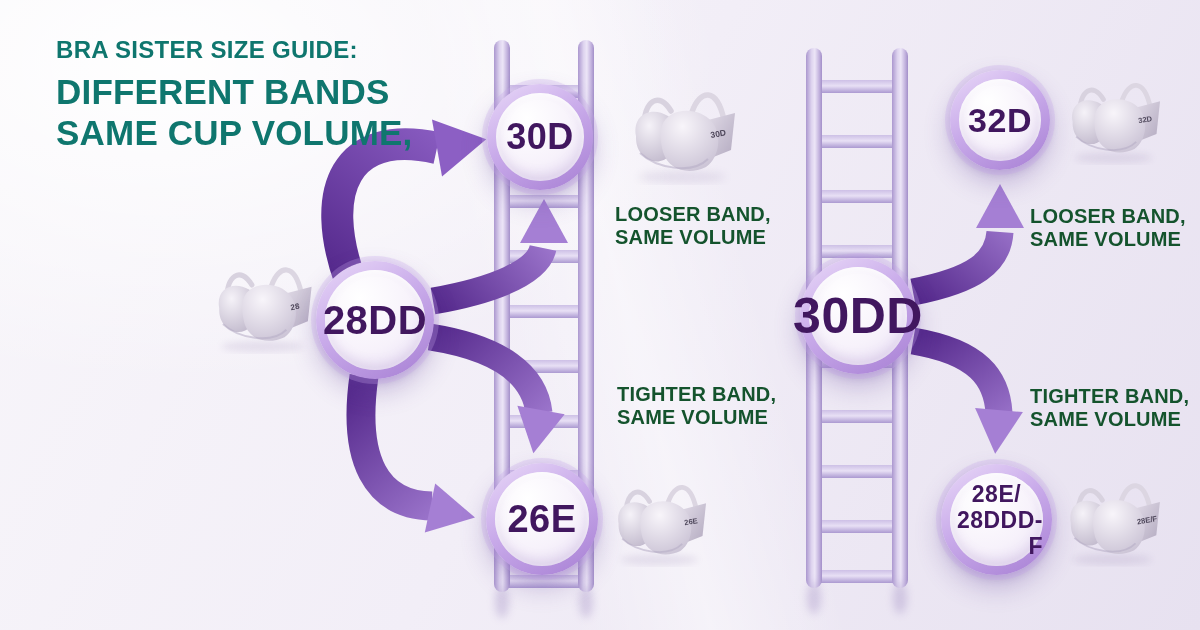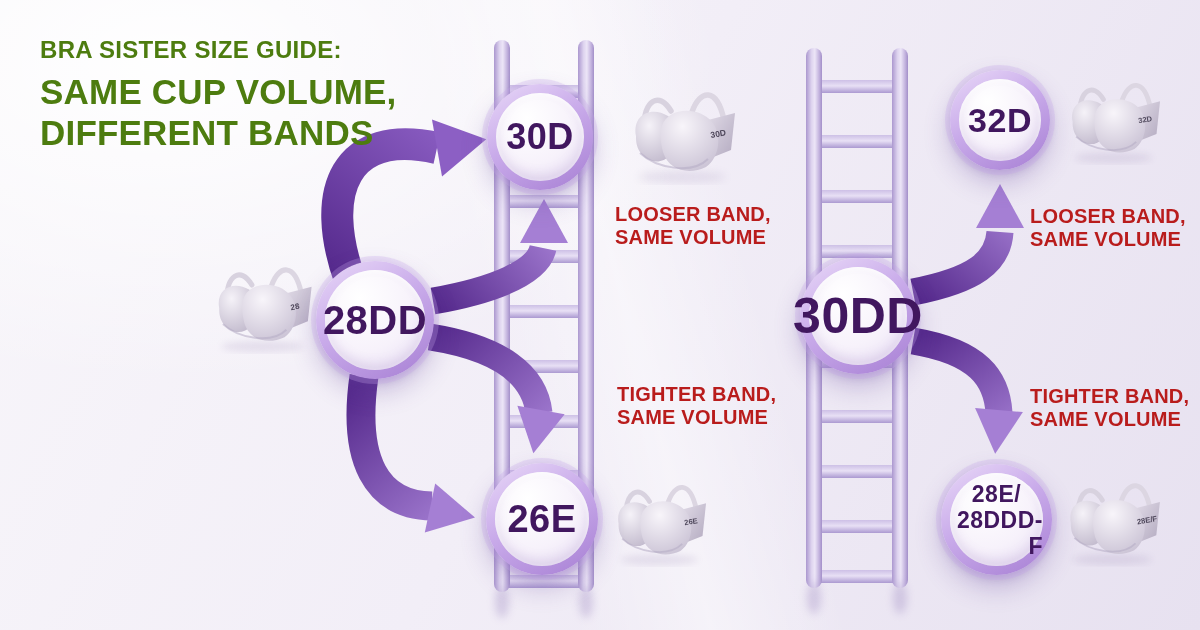--- a/index.html
+++ b/index.html
@@ -20,24 +20,24 @@
     background:radial-gradient(circle at 35% 28%,#ffffff 0%,#f7f2fb 55%,#e6dcf3 100%);
     box-shadow:inset 0 2px 5px rgba(255,255,255,.9),inset 0 -5px 12px rgba(128,90,170,.18);
     display:flex;flex-direction:column;align-items:center;justify-content:center;}
   .node .size{color:#41175f;font-weight:700;letter-spacing:.5px;}
   #node-30d{left:487px;top:84px;width:106px;height:106px;}   #node-30d .size{font-size:36px;}
   #node-28dd{left:316px;top:261px;width:118px;height:118px;} #node-28dd .size{font-size:40px;text-align:right;}
   #node-26e{left:486px;top:463px;width:112px;height:112px;}  #node-26e .size{font-size:38px;}
   #node-30dd{left:800px;top:258px;width:116px;height:116px;} #node-30dd .size{font-size:50px;}
   #node-32d{left:950px;top:70px;width:100px;height:100px;}   #node-32d .size{font-size:34px;}
   #node-28e{left:941px;top:464px;width:111px;height:111px;}  #node-28e .size{font-size:23px;line-height:26px;text-align:right;}
-  #title{position:absolute;left:40px;top:36px;z-index:5;color:#4d7c0f;}
+  #title{position:absolute;left:56px;top:36px;z-index:5;color:#0f766e;}
   #title .kicker{font-size:24px;font-weight:700;letter-spacing:.3px;margin-bottom:7px;}
   #title .big{font-size:35px;font-weight:600;line-height:41px;letter-spacing:.2px;}
-  .note{position:absolute;z-index:5;color:#b91c1c;font-size:20px;font-weight:600;line-height:23px;letter-spacing:.2px;}
+  .note{position:absolute;z-index:5;color:#14532d;font-size:20px;font-weight:600;line-height:23px;letter-spacing:.2px;}
   #note-left-up{left:615px;top:203px;}
   #note-left-down{left:617px;top:383px;}
   #note-right-up{left:1030px;top:205px;}
   #note-right-down{left:1030px;top:385px;}
   .band-tag{font-size:8.5px;font-weight:700;fill:#4f485c;}
 </style>
 </head>
 <body>
 
 <svg id="scene" width="1200" height="630" viewBox="0 0 1200 630">
@@ -163,22 +163,22 @@
     <path d="M0,-24 L44,0 L0,24 Z" transform="translate(1000,228) rotate(-90)" fill="#a57fd4"></path>
   </g>
   <g>
     <path d="M 913 341 C 978 352 997 378 999 413" fill="none" stroke="url(#gA6)" stroke-width="27"></path>
     <path d="M0,-24 L44,0 L0,24 Z" transform="translate(999,410) rotate(95)" fill="#a57fd4"></path>
   </g>
 </svg>
 
 <div id="title">
   <div class="kicker">BRA SISTER SIZE GUIDE:</div>
+  <div class="big">DIFFERENT BANDS</div>
   <div class="big">SAME CUP VOLUME,</div>
-  <div class="big">DIFFERENT BANDS</div>
 </div>
 
 <div class="node" id="node-30d">
   <div class="face">
     <span class="size">30D</span>
   </div>
 </div>
 <div class="node" id="node-28dd">
   <div class="face">
     <span class="size">28DD</span>

